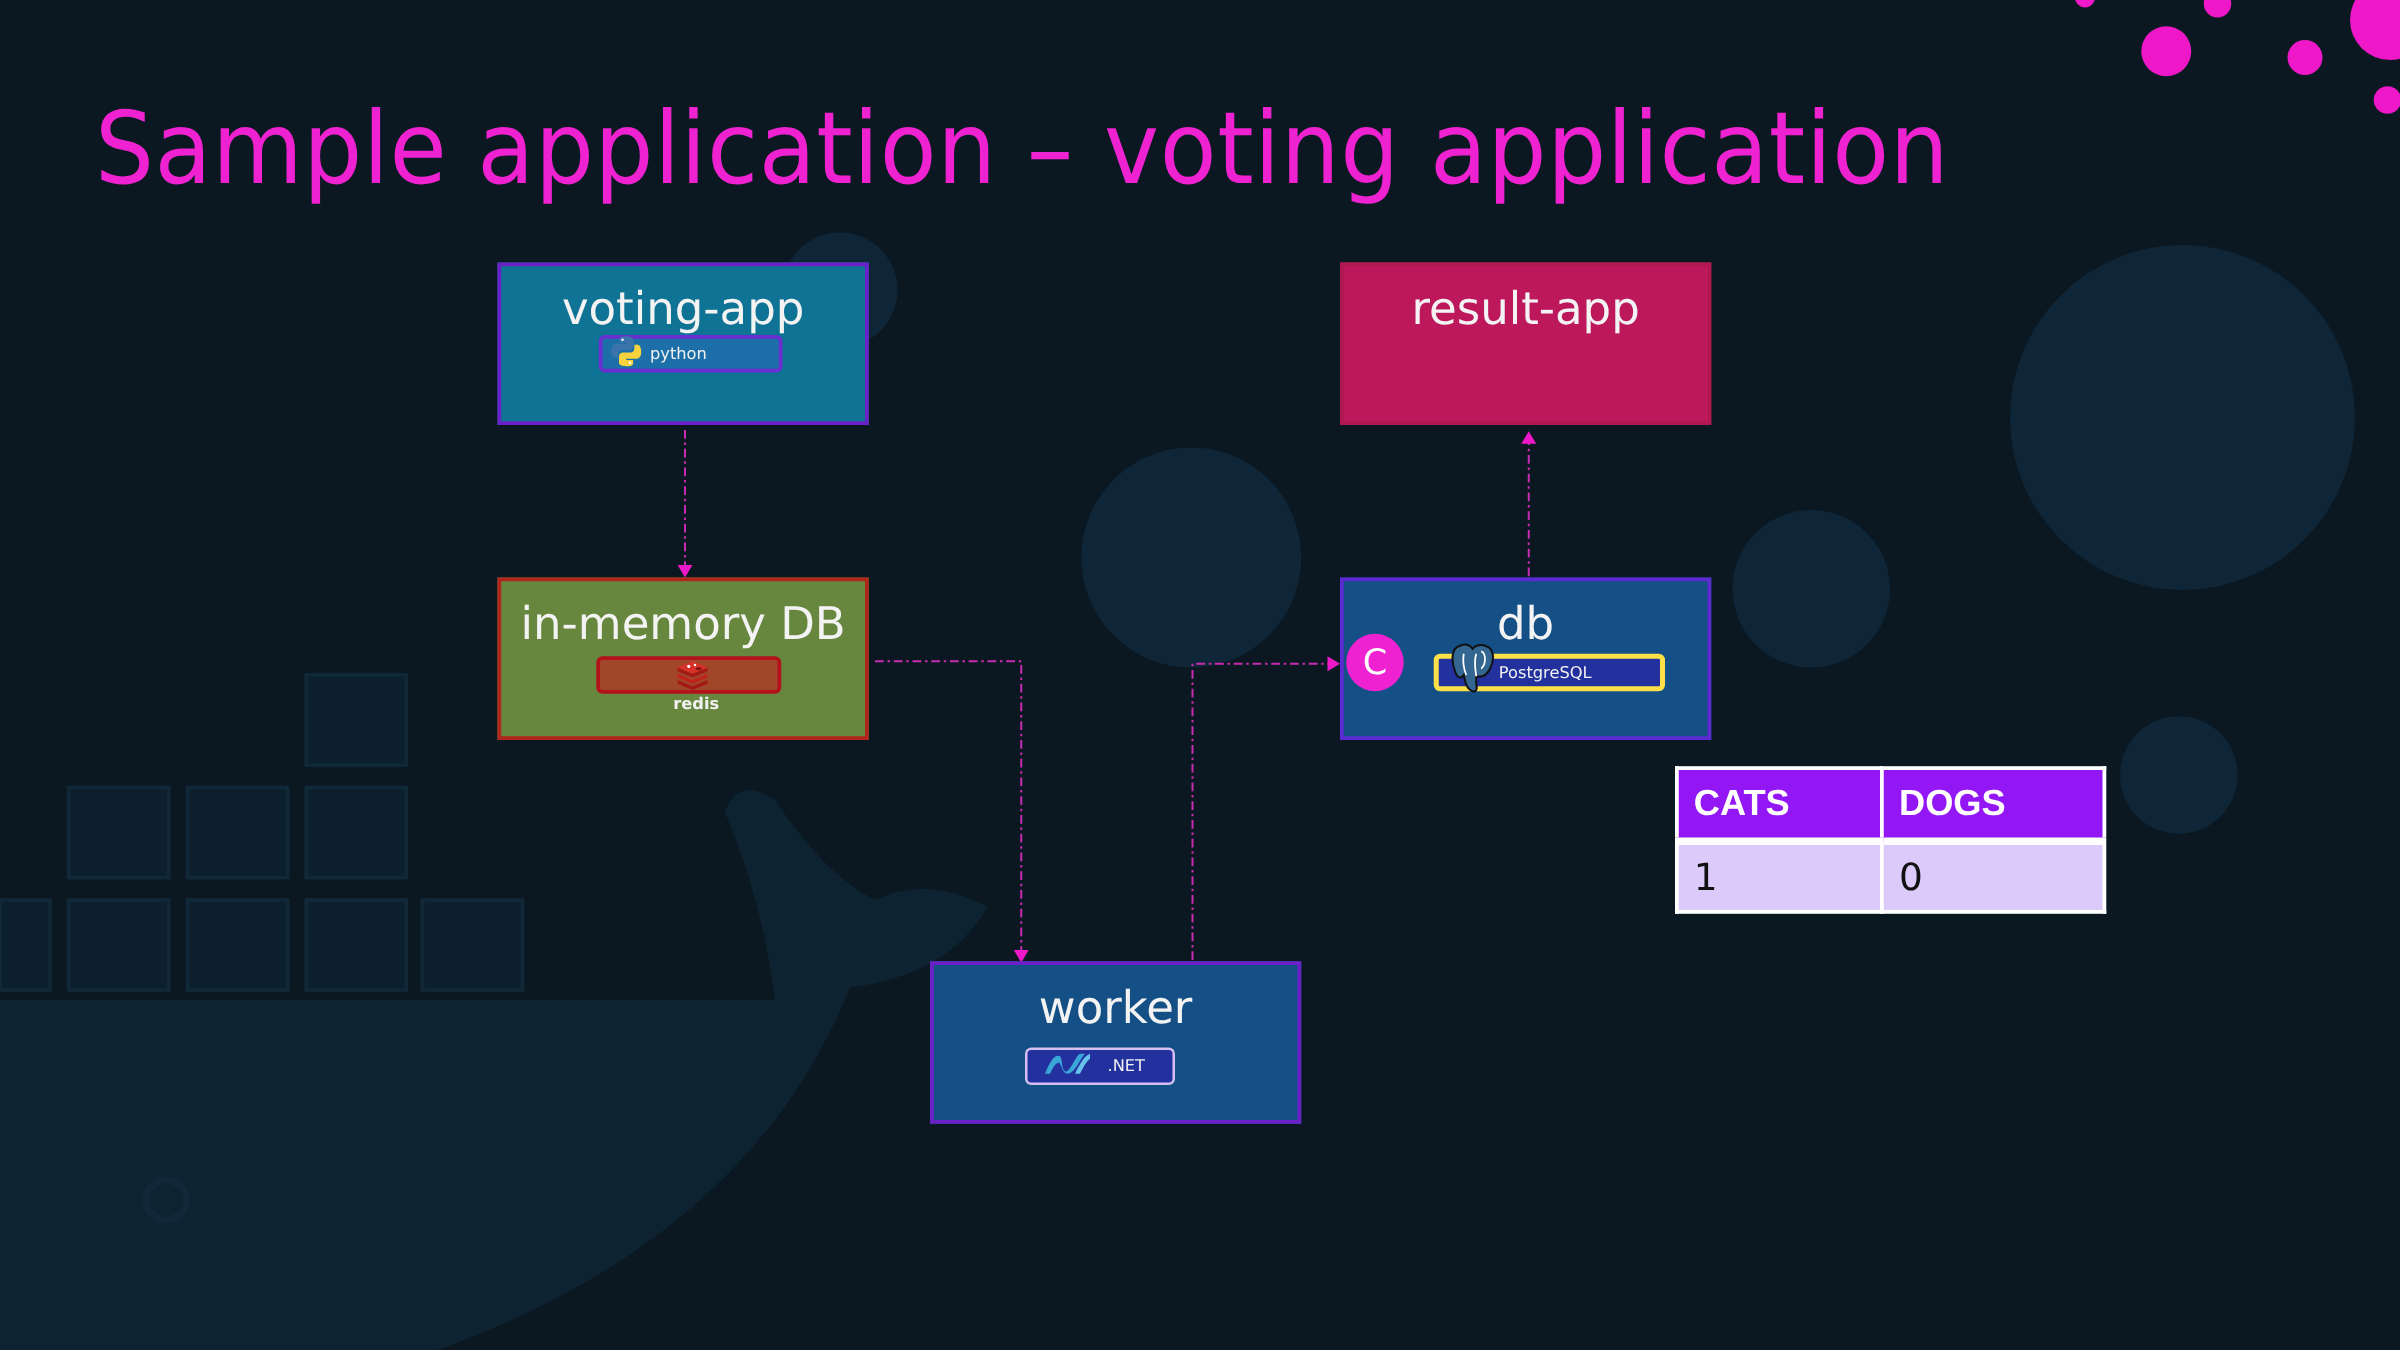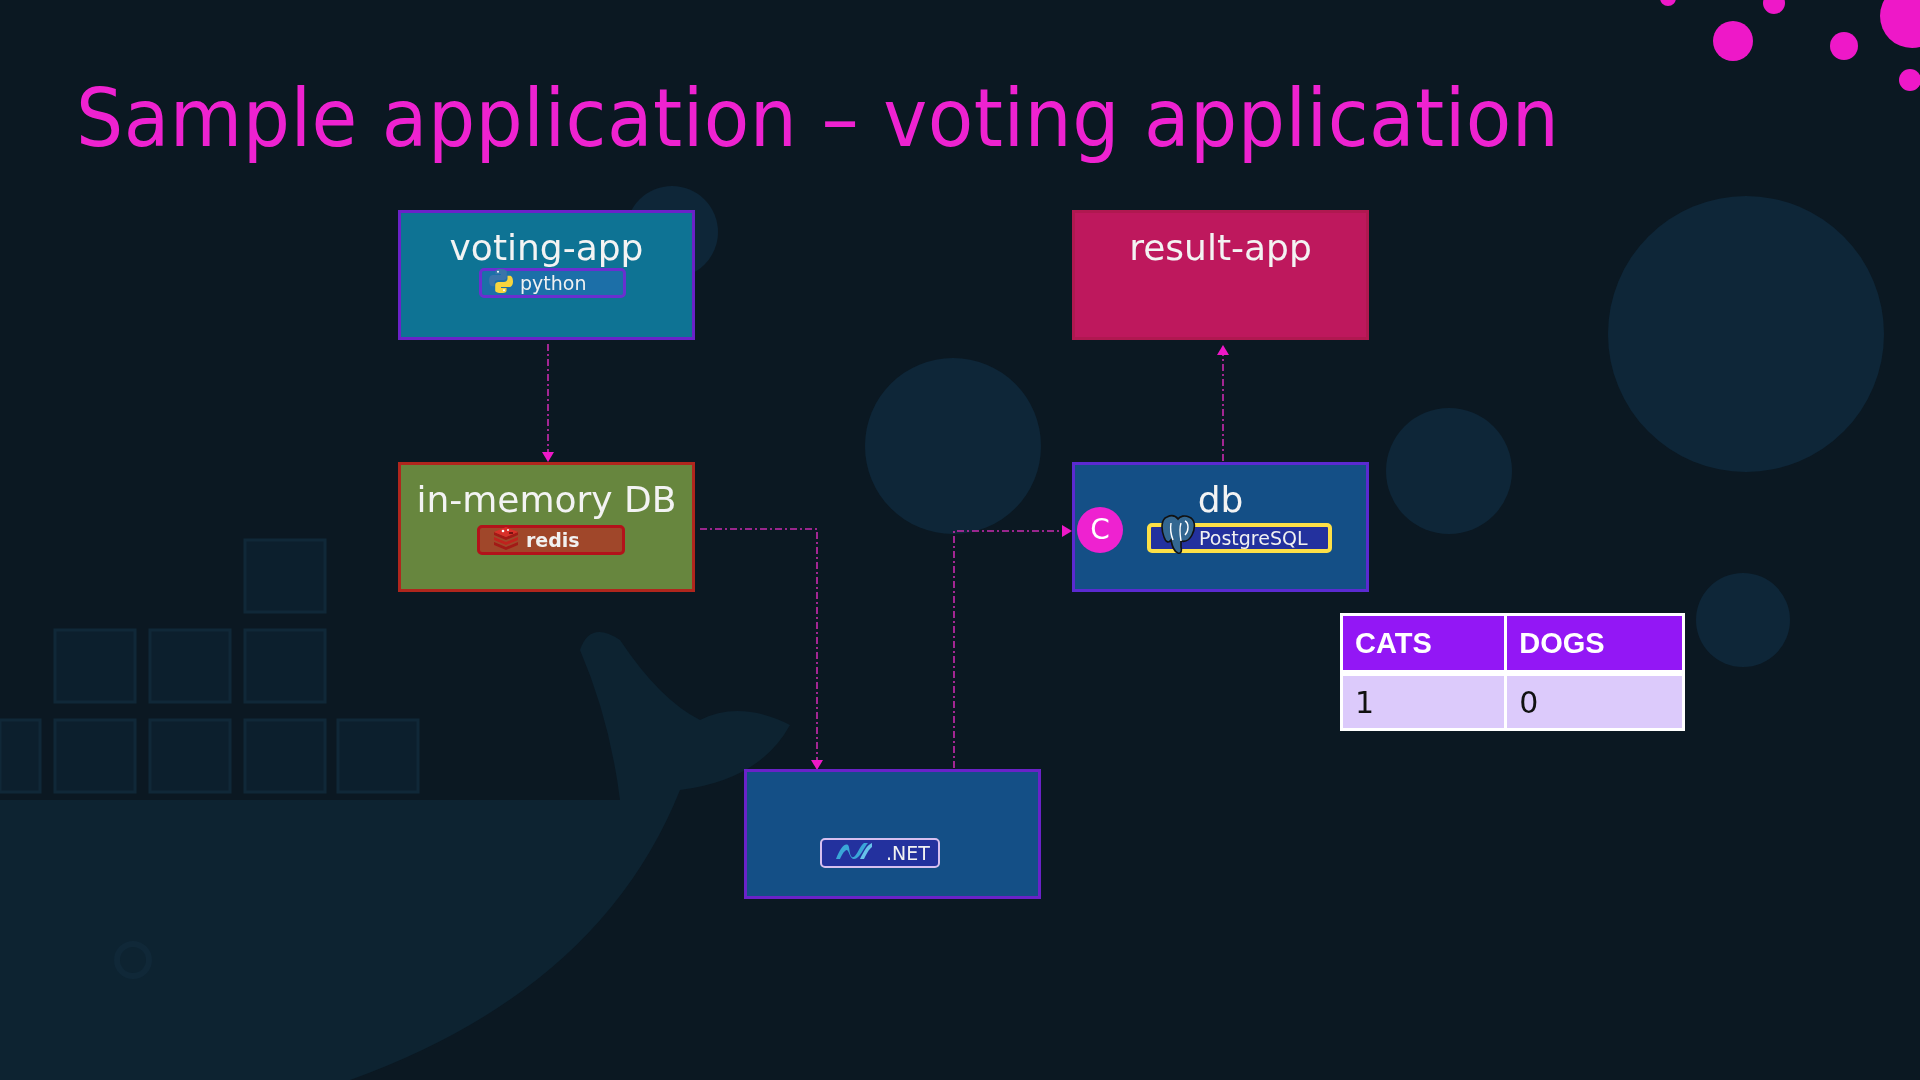--- a/index.html
+++ b/index.html
@@ -17,32 +17,32 @@
   }
   .node {
     position:absolute; width:297px; height:130px; box-sizing:border-box;
   }
   .node-label {
     position:absolute; left:0; right:0; top:14px; text-align:center;
     color:#f3f3f3; font-size:36px; font-family:"DejaVu Sans", sans-serif;
   }
   .badge {
     position:absolute; height:30px; box-sizing:border-box; border-radius:5px;
-    display:flex; align-items:center; color:#f1f1f1; font-size:19px;
+    display:flex; align-items:center; color:#f1f1f1; font-size:13px;
     font-family:"DejaVu Sans", sans-serif;
   }
   .badge .icon { display:inline-block; margin-right:6px; }
   #voting { left:398px; top:210px; background:#0e7394; border:3px solid #6a22c8; }
   #redisnode { left:398px; top:462px; background:#67863e; border:3px solid #b0261d; }
   #result { left:1072px; top:210px; background:#be185d; border:3px solid #b01850; }
   #dbnode { left:1072px; top:462px; background:#144f86; border:3px solid #5b2ad1; }
   #worker { left:744px; top:769px; background:#144f86; border:3px solid #6a22c8; }
 
   #voting .badge { left:78px; top:55px; width:147px; background:#1c6fa8; border:3px solid #6a2fd0; padding-left:6px; }
-  #redisnode .badge { left:76px; top:60px; width:148px; background:#a0472a; border:3px solid #b3121a; padding-left:12px; }
+  #redisnode .badge { left:76px; top:60px; width:148px; background:#a0472a; border:3px solid #b3121a; padding-left:12px;flex-direction:column; }
   #dbnode .badge { left:72px; top:58px; width:185px; background:#23319e; border:4px solid #fde047; padding-left:12px; }
   #worker .badge { left:73px; top:66px; width:120px; background:#23319e; border:2px solid #d7bff0; padding-left:12px; }
 
   .c-circle {
     position:absolute; left:1077px; top:507px; width:46px; height:46px; border-radius:50%;
     background:#ee22d0; color:#fff; font-size:28px; text-align:center; line-height:46px;
     font-family:"DejaVu Sans", sans-serif;
   }
   .votes {
     position:absolute; left:1340px; top:613px; width:345px; border-collapse:collapse;
@@ -159,20 +159,21 @@
         <path d="M8,4 C2,6 2,16 5,24 C7,30 10,30 12,27 C13,32 14,38 19,40 C22,41 23,38 22,34 L22,28 C26,29 30,28 33,22 C37,14 36,6 30,4 C26,2 21,3 19,6 C16,2 12,2 8,4 Z" fill="#336791" stroke="#111" stroke-width="1.6"></path>
         <path d="M12,10 C11,16 12,22 14,27 M22,10 C20,16 21,22 22,28 M26,8 C30,10 30,18 26,22" stroke="#fff" stroke-width="1.4" fill="none"></path>
       </svg>
     </span>
     <span>PostgreSQL</span>
   </div>
 </div>
 <div class="c-circle">C</div>
 
 <div class="node" id="worker">
+  <div class="node-label">worker</div>
   <div class="badge">
     <span class="icon" style="margin-right:12px;">
       <svg width="40" height="20" viewBox="0 0 40 20">
         <path d="M2,18 C6,8 10,2 14,4 C16,6 15,14 18,16 C22,18 26,4 30,2 L34,2 C30,6 26,18 20,18 C16,18 15,10 13,9 C10,9 7,16 6,18 Z" fill="#3aa6d8"></path>
         <path d="M26,18 C30,10 33,4 38,2 L38,6 C35,8 32,14 30,18 Z" fill="#67c3ea"></path>
       </svg>
     </span>
     <span>.NET</span>
   </div>
 </div>

